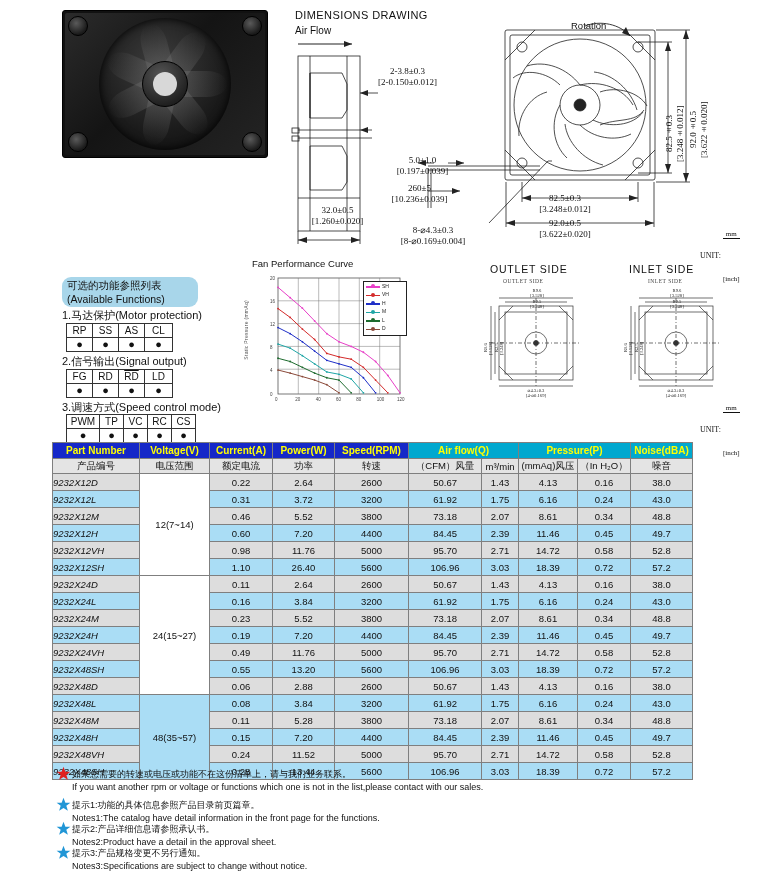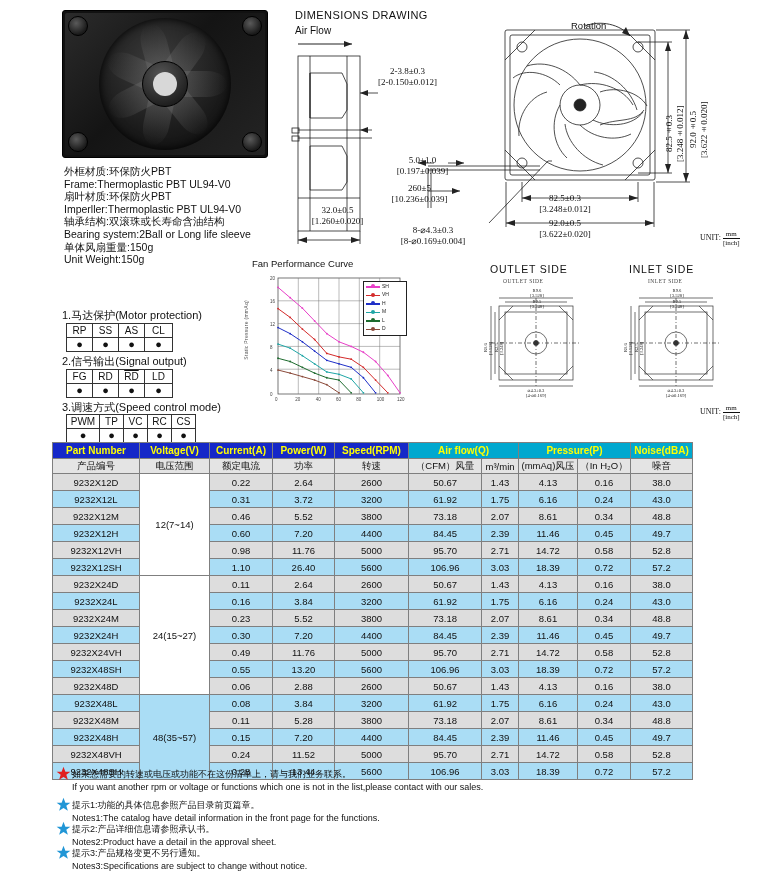--- a/index.html
+++ b/index.html
@@ -96,21 +96,21 @@
     position:absolute; font-size:9px; line-height:10.5px; color:#111;
     font-family:"Liberation Serif", serif; white-space:pre-line; text-align:center;
   }
   .dimtext.vert {
     writing-mode: vertical-rl; text-orientation: mixed; transform: rotate(180deg);
     line-height:11px;
   }
   .unitbox { position:absolute; font-size:8px; font-family:"Liberation Serif", serif; color:#111; }
   .unitbox .frac { display:inline-block; text-align:center; vertical-align:middle; }
   .unitbox .frac .n { display:block; border-bottom:1px solid #111; font-size:7px; }
-  .unitbox .frac .d { display:block; font-size:7px; }
+  .unitbox .frac .d { display:block; font-size:7px;margin-top:36px; }
 
   
   #chart-title { position:absolute; left:252px; top:258px; font-size:9.5px; color:#111; }
   #chart-box {
     position:absolute; left:258px; top:272px; width:150px; height:140px;
   }
   #chart-ylabel {
     position:absolute; left:243px; top:300px; font-size:5px; color:#555;
     writing-mode: vertical-rl; transform: rotate(180deg); letter-spacing:.3px;
   }
@@ -146,21 +146,21 @@
   #spec-table thead tr.grp th {
     background:#1528c8; color:#ffff00; font-weight:bold; font-size:10px; height:16px;
   }
   #spec-table thead tr.grp th.cyan { background:#00a8cf; color:#ffff00; }
   #spec-table thead tr.cn th {
     background:#e4e4e4; color:#111; font-size:9.5px; height:15px;
   }
   #spec-table tbody td { background:#dddddd; }
   #spec-table tbody tr.alt td { background:#aaddf5; }
   #spec-table tbody td.volt { background:#ffffff; font-size:9.5px; }
-  #spec-table td.pn { text-align:center; }
+  #spec-table td.pn { text-align:left;font-style:italic; }
 
   
   .note { position:absolute; font-size:9px; line-height:13px; color:#111; white-space:pre-line; }
   .star { position:absolute; width:15px; height:15px; }
 
   svg { display:block; }
 </style>
 </head>
 <body>
 
@@ -178,29 +178,23 @@
       <div class="blade" style="transform:rotate(102deg)"></div>
       <div class="blade" style="transform:rotate(153deg)"></div>
       <div class="blade" style="transform:rotate(204deg)"></div>
       <div class="blade" style="transform:rotate(255deg)"></div>
       <div class="blade" style="transform:rotate(306deg)"></div>
     </div>
     <div class="hub"></div>
     <div class="label-sticker"></div>
   </div>
 
-  <div id="spec-text">外框材质:环保防火PBT
-Frame:Thermoplastic PBT UL94-V0
-扇叶材质:环保防火PBT
-Imperller:Thermoplastic PBT UL94-V0
-轴承结构:双滚珠或长寿命含油结构
-Bearing system:2Ball or Long life sleeve
-单体风扇重量:150g
-Unit Weight:150g</div>
-
+
+  <div id="avail-banner">可选的功能参照列表
+(Available Functions)</div>
 
   <div class="func-title" style="left:62px; top:308px;">
     <span>1.</span><span>马达保护(Motor protection)</span>
   </div>
   <table class="func-table" id="tbl-motor" style="left:66px; top:323px;">
     <tbody>
         <tr>
       <td style="width:26px">RP</td>
       <td style="width:26px">SS</td>
       <td style="width:26px">AS</td>
@@ -727,21 +721,21 @@
           <td>5.52</td>
           <td>3800</td>
           <td>73.18</td>
           <td>2.07</td>
           <td>8.61</td>
           <td>0.34</td>
           <td>48.8</td>
         </tr>
         <tr class="alt">
           <td class="pn">9232X24H</td>
-          <td>0.30</td>
+          <td>0.19</td>
           <td>7.20</td>
           <td>4400</td>
           <td>84.45</td>
           <td>2.39</td>
           <td>11.46</td>
           <td>0.45</td>
           <td>49.7</td>
         </tr>
         <tr>
           <td class="pn">9232X24VH</td>

